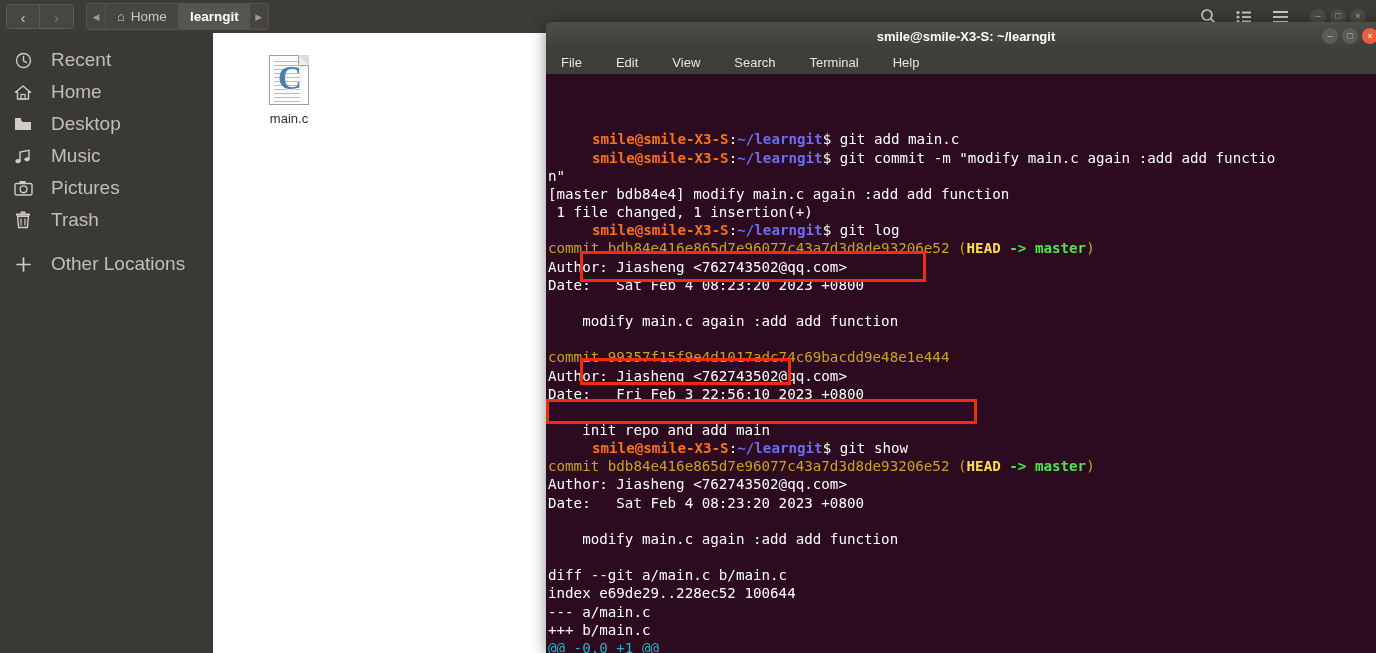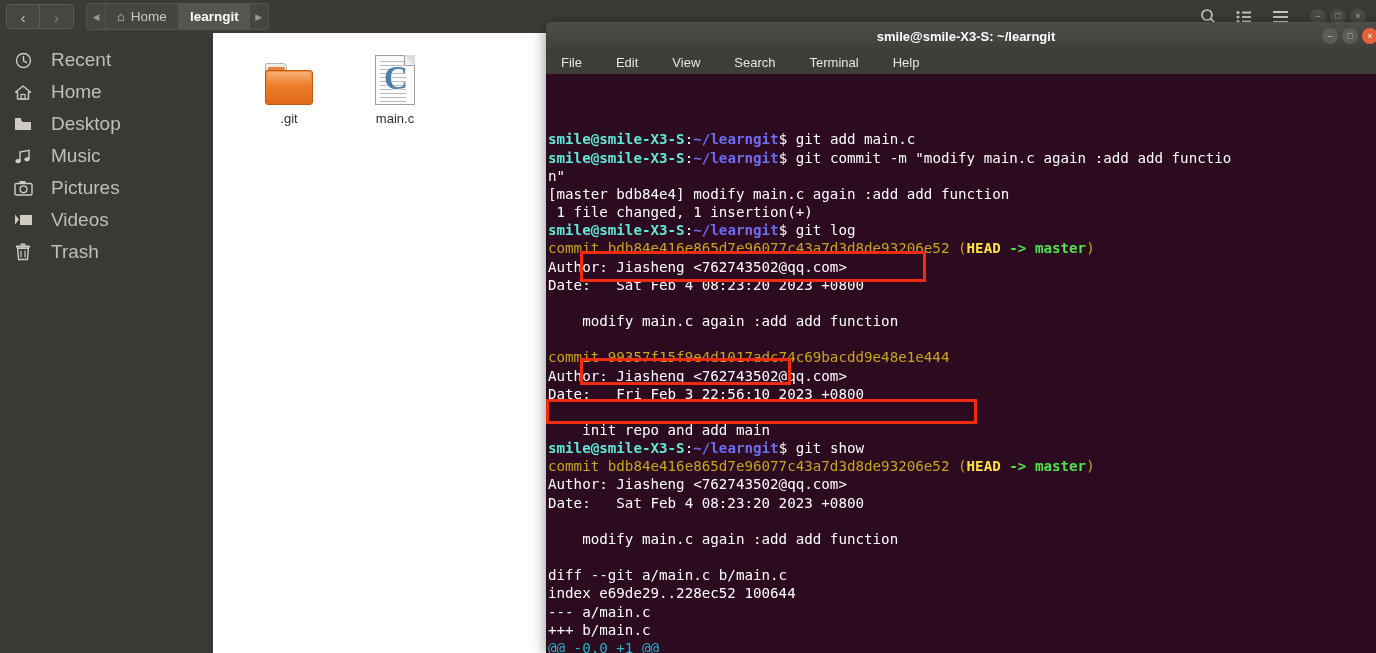--- a/index.html
+++ b/index.html
@@ -215,21 +215,21 @@
     position: absolute; right: 0; top: 0;
     width: 10px; height: 579px; background: #2c0a20;
   }
   .term-scroll i {
     position: absolute; left: 2px; top: 0;
     width: 7px; height: 579px; background: #d4703a; border-radius: 2px;
   }
   .tline { padding-left: 1px; }
 
   
-  .c-green  { color: #5eead4; font-weight: bold; }
+  .c-green  { color: #f97316; font-weight: bold; margin-left: 44px; }
   .c-blue   { color: #6d6df0; font-weight: bold; }
   .c-white  { color: #ffffff; }
   .c-bwhite { color: #ffffff; font-weight: normal; text-align: right; }
   .c-yellow { color: #c7a520; }
   .c-cyan   { color: #fde047; font-weight: bold; }
   .c-lgreen { color: #4ee44e; font-weight: bold; }
   .c-acyan  { color: #23b6c5; }
 
   
   .annot {
@@ -343,57 +343,47 @@
       <span class="si-icon">
         <svg width="19" height="16" viewBox="0 0 19 16">
             <rect x="1" y="3.5" width="17" height="11.5" rx="1.6" fill="none" stroke="#cfccc6" stroke-width="1.4"></rect>
             <rect x="5.5" y="1" width="6" height="2.6" fill="#cfccc6"></rect>
             <circle cx="9.5" cy="9.3" r="3.4" fill="none" stroke="#cfccc6" stroke-width="1.4"></circle>
           </svg>
       </span>
       <span class="si-label">Pictures</span>
     </div>
 
-    <div class="side-item">
-      <span class="si-icon">
-        <svg width="19" height="14" viewBox="0 0 19 14">
-            <rect x="6" y="2" width="12" height="10" fill="#cfccc6"></rect>
-            <path d="M1 1.5l4 5-4 5z" fill="#cfccc6"></path>
-          </svg>
-      </span>
-      <span class="si-label">Videos</span>
-    </div>
 
     <div class="side-item">
       <span class="si-icon">
         <svg width="16" height="18" viewBox="0 0 16 18">
             <rect x="1" y="2.5" width="14" height="2.2" fill="#cfccc6"></rect>
             <rect x="5.5" y="0.5" width="5" height="2" fill="#cfccc6"></rect>
             <path d="M2.6 5.4h10.8l-1 11.1H3.6z" fill="none" stroke="#cfccc6" stroke-width="1.4"></path>
             <path d="M6 7.5v7M10 7.5v7" stroke="#cfccc6" stroke-width="1.2"></path>
           </svg>
       </span>
       <span class="si-label">Trash</span>
     </div>
 
     <div class="side-spacer"></div>
 
+    <div class="side-item">
+      <span class="si-icon">
+        <svg width="17" height="17" viewBox="0 0 17 17">
+            <path d="M8.5 2v13M2 8.5h13" stroke="#cfccc6" stroke-width="1.7" stroke-linecap="round"></path>
+          </svg>
+      </span>
+      <span class="si-label">Other Locations</span>
+    </div>
   </div>
 
   <div class="fm-content">
 
-    <div class="file-tile">
-      <div class="file-icon">
-        <div class="folder">
-            <div class="tab"></div>
-            <div class="body"></div>
-          </div>
-      </div>
-      <div class="file-label">.git</div>
-    </div>
 
     <div class="file-tile">
       <div class="file-icon">
         <div class="cfile">
           <div class="fold2"></div>
             <div class="fold"></div>
           <div class="lines">
               <i></i>
               <i></i>
               <i></i>

